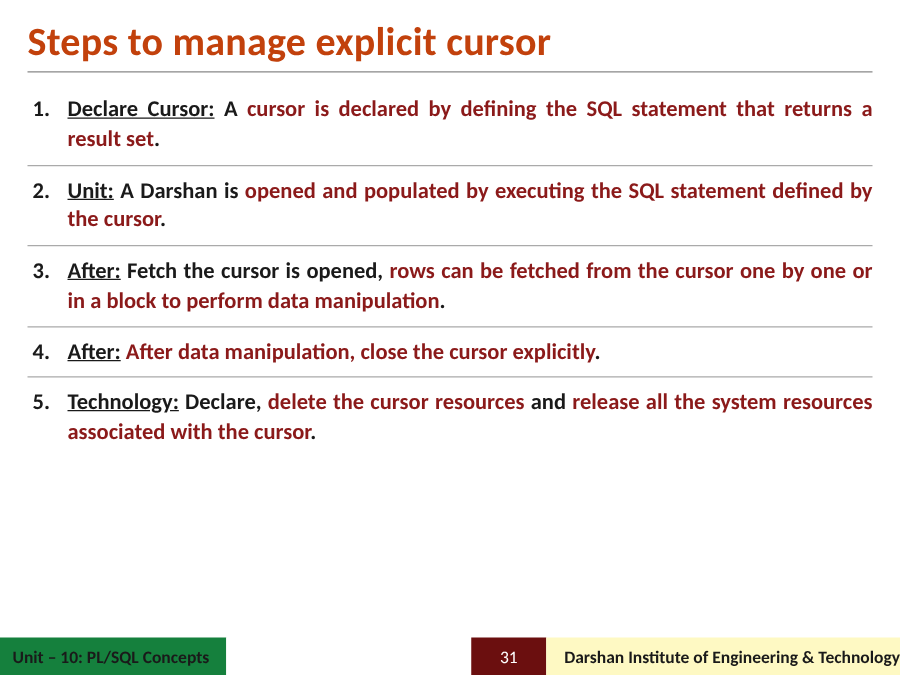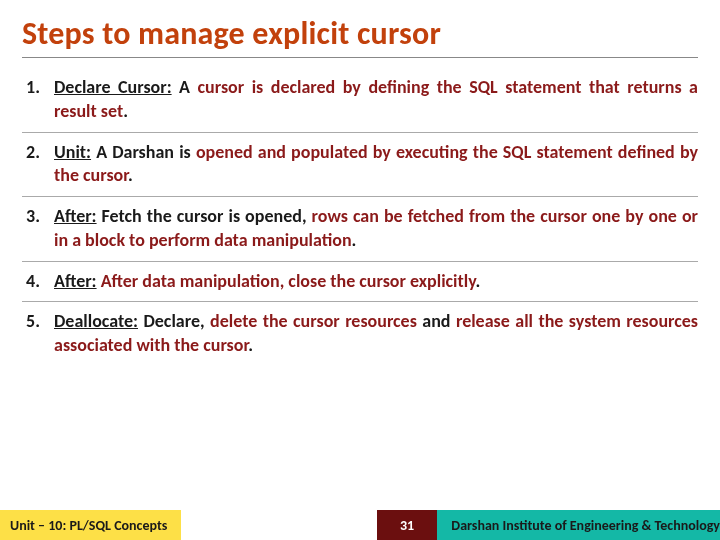--- a/index.html
+++ b/index.html
@@ -57,39 +57,39 @@
     left: 0;
     width: 100%;
     height: 30px;
     display: flex;
     align-items: center;
     font-size: 14px;
     font-weight: 600;
     color: #1a1a1a;
   }
   .footer-left {
-    background: #fde047;
+    background: #15803d;
     padding: 0 14px 0 10px;
     height: 100%;
     display: flex;
     align-items: center;
     white-space: nowrap;
   }
   .footer-page {
     background: #6b0f0f;
     color: #fff;
     width: 62px;
     height: 100%;
     display: flex;
     align-items: center;
     justify-content: center;
-    font-weight: 700;
+    font-weight: 400;
   }
   .footer-right {
-    background: #14b8a6;
+    background: #fef9c3;
     flex: 1;
     height: 100%;
     display: flex;
     align-items: center;
     padding-left: 14px;
     white-space: nowrap;
   }
   .footer-sep {
     width: 200px;
     height: 100%;
@@ -109,21 +109,21 @@
     <li class="list-item">
       <span class="lead">Unit:</span><span> A Darshan is </span><span class="emph">opened and populated by executing the SQL statement defined by the cursor</span><span>.</span>
     </li>
     <li class="list-item">
       <span class="lead">After:</span><span> Fetch the cursor is opened, </span><span class="emph">rows can be fetched from the cursor one by one or in a block to perform data manipulation</span><span>.</span>
     </li>
     <li class="list-item">
       <span class="lead">After:</span><span> </span><span class="emph">After data manipulation, close the cursor explicitly</span><span>.</span>
     </li>
     <li class="list-item">
-      <span class="lead">Deallocate:</span><span> Declare, </span><span class="emph">delete the cursor resources</span><span> and </span><span class="emph">release all the system resources associated with the cursor</span><span>.</span>
+      <span class="lead">Technology:</span><span> Declare, </span><span class="emph">delete the cursor resources</span><span> and </span><span class="emph">release all the system resources associated with the cursor</span><span>.</span>
     </li>
   </ol>
 </div>
 
 <div class="footer">
   <div class="footer-left">Unit – 10: PL/SQL Concepts</div>
   <div class="footer-sep"></div>
   <div class="footer-page">31</div>
   <div class="footer-right">Darshan Institute of Engineering &amp; Technology</div>
 </div>

